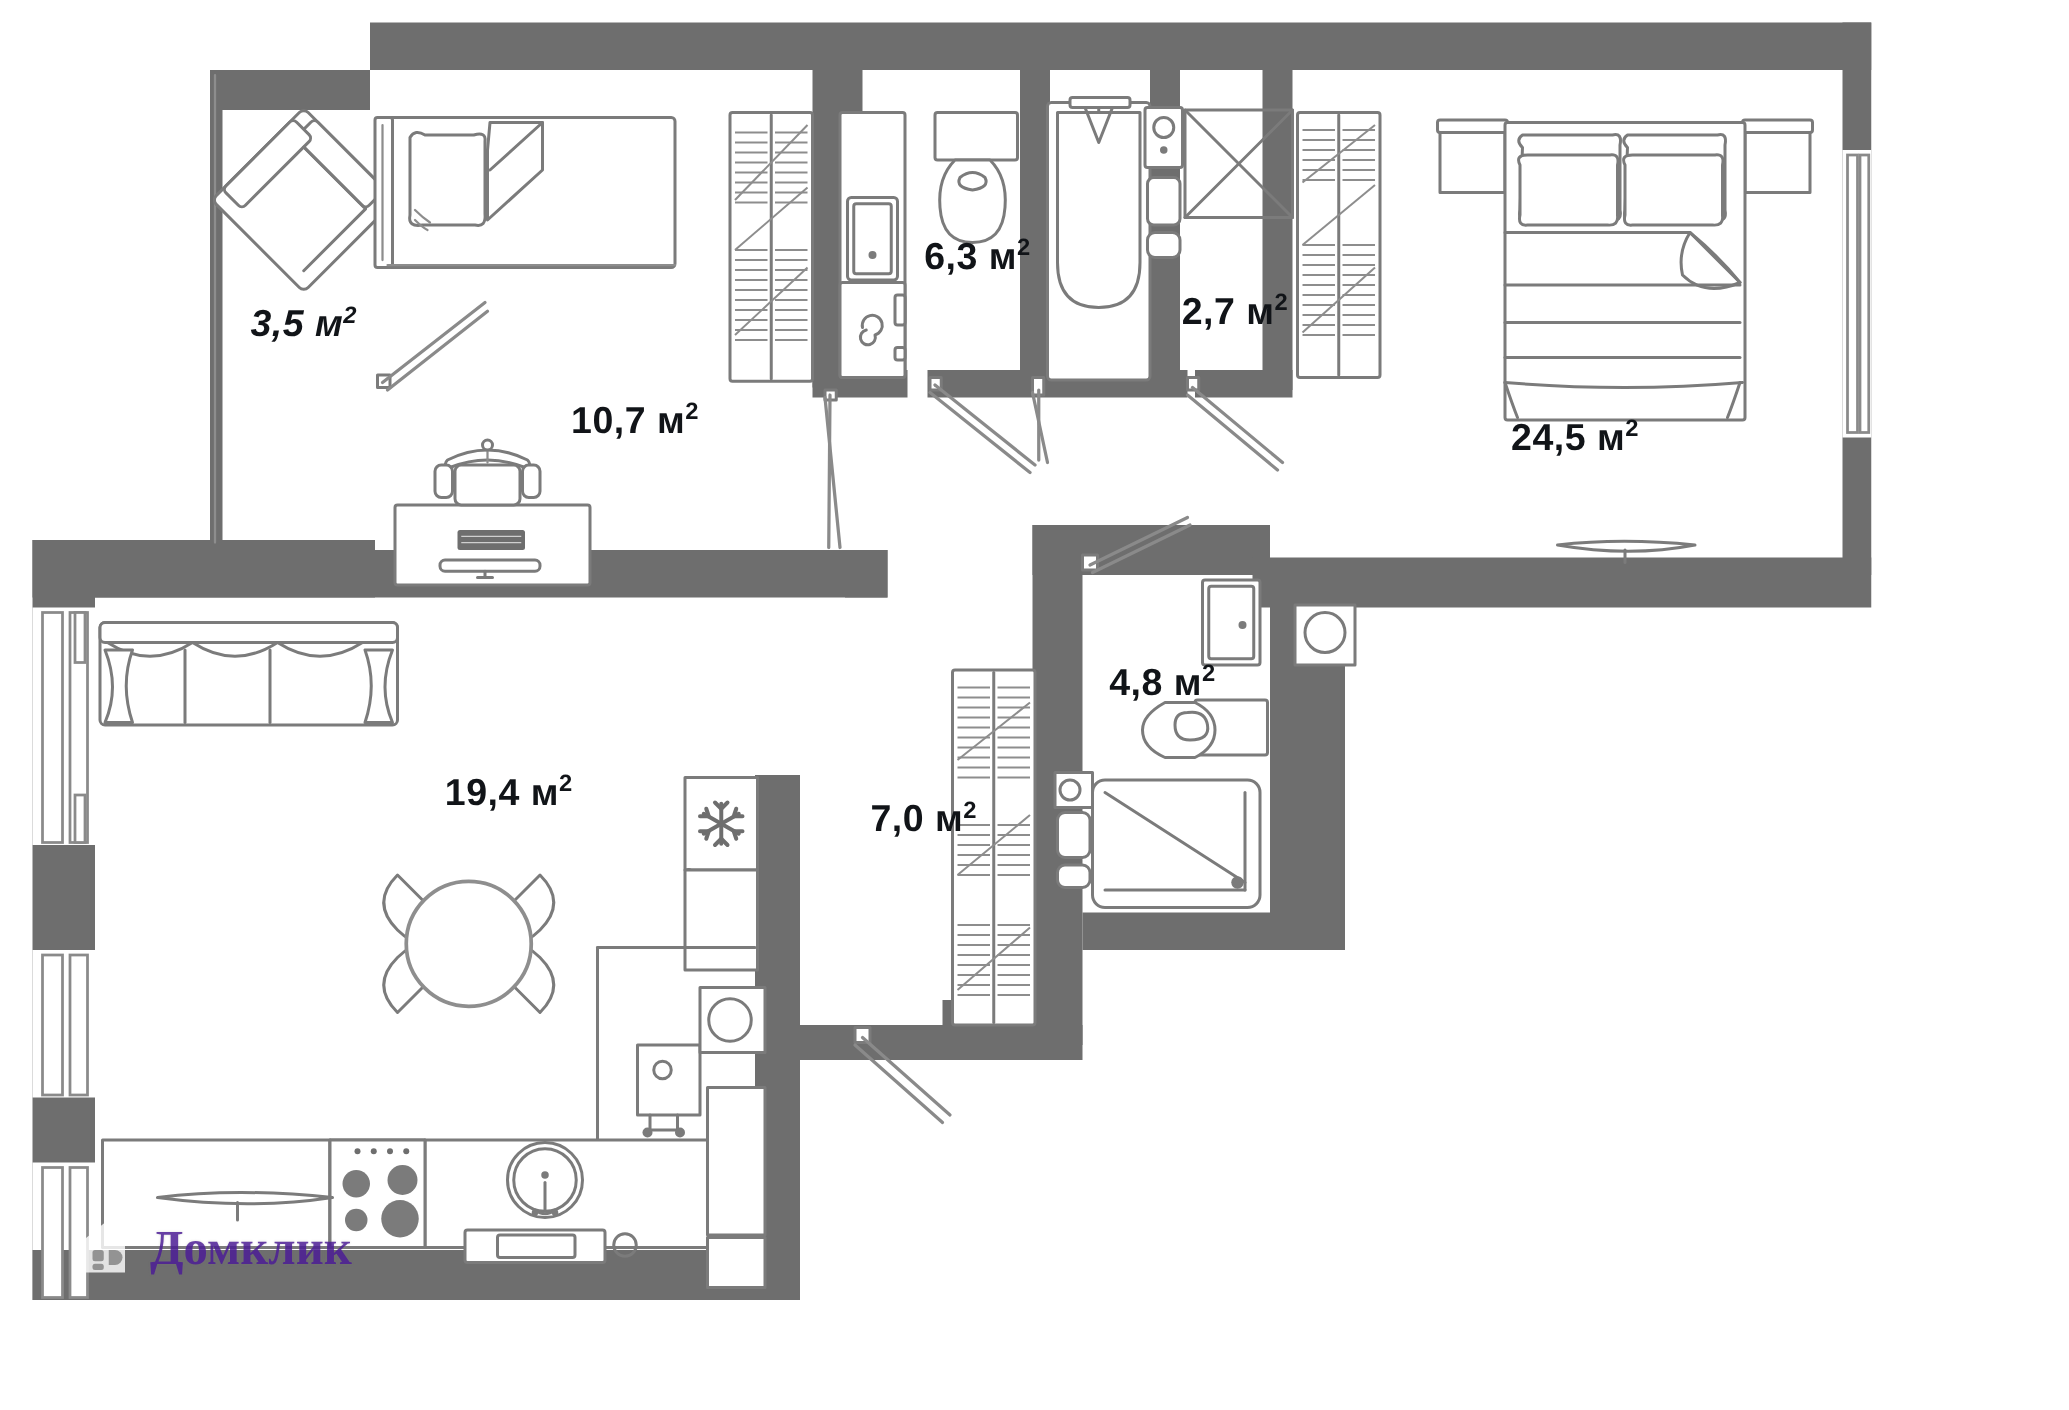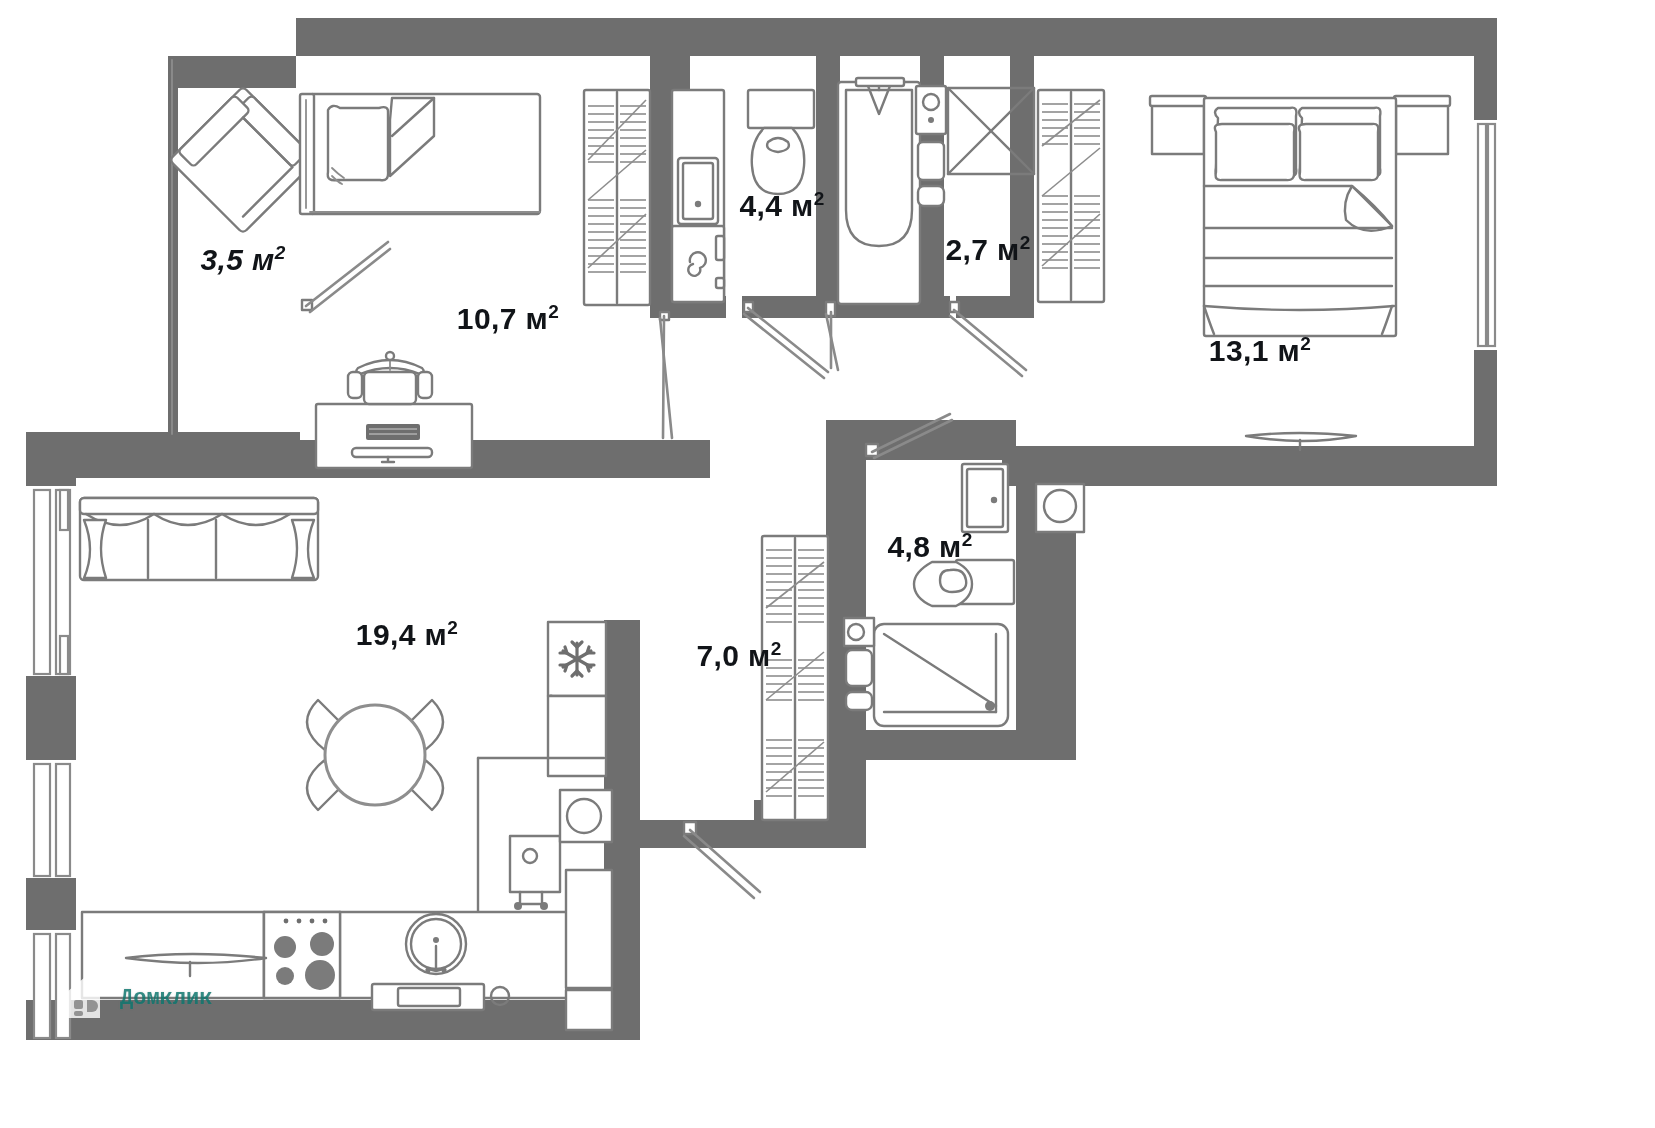--- a/index.html
+++ b/index.html
@@ -21,24 +21,24 @@
   .arealabel sup{font-size:19px; vertical-align:super; line-height:0;}
   .wm{
     position:absolute;
     display:flex;
     align-items:center;
     gap:10px;
     opacity:.85;
     pointer-events:none;
   }
   .wm .wmtext{
-    font-family:Liberation Mono, monospace;
+    font-family:Liberation Serif, serif;
     font-weight:700;
-    font-size:22px;
-    color:#0f766e;
+    font-size:39px;
+    color:#4c1d95;
     letter-spacing:0px;
     text-shadow:0 0 2px rgba(120,120,120,.35);
   }
 </style>
 </head>
 <body>
 
 <div id="stage">
 
   <svg id="plan" viewBox="0 0 1655 1128" xmlns="http://www.w3.org/2000/svg">
@@ -573,34 +573,34 @@
       <rect class="winf" x="1478" y="124" width="8" height="222"></rect>
       <rect class="winf" x="1488" y="124" width="7" height="222"></rect>
     </g>
 
   </svg>
 
   <div class="arealabel" style="left:243px; top:260px;font-style:italic;">
     <span>3,5 м</span><sup>2</sup>
   </div>
 
-  <div class="arealabel" style="left:508px; top:319px;">
+  <div class="arealabel" style="left:508px; top:337px;">
     <span>10,7 м</span><sup>2</sup>
   </div>
 
   <div class="arealabel" style="left:782px; top:206px;">
-    <span>4,4 м</span><sup>2</sup>
+    <span>6,3 м</span><sup>2</sup>
   </div>
 
   <div class="arealabel" style="left:988px; top:250px;">
     <span>2,7 м</span><sup>2</sup>
   </div>
 
   <div class="arealabel" style="left:1260px; top:351px;">
-    <span>13,1 м</span><sup>2</sup>
+    <span>24,5 м</span><sup>2</sup>
   </div>
 
   <div class="arealabel" style="left:407px; top:635px;">
     <span>19,4 м</span><sup>2</sup>
   </div>
 
   <div class="arealabel" style="left:715px; top:656px;margin-left:24px;">
     <span>7,0 м</span><sup>2</sup>
   </div>
 

